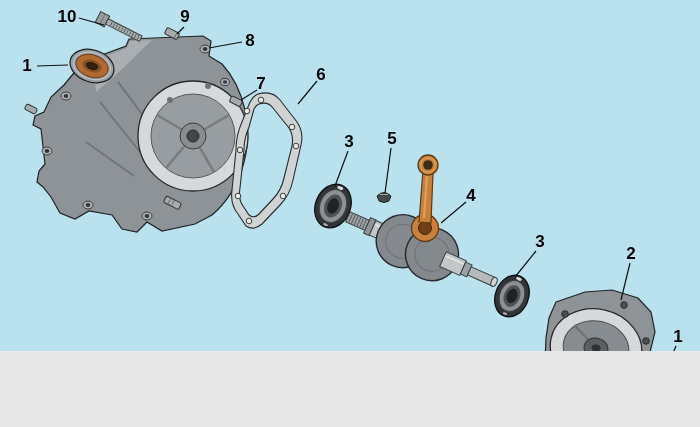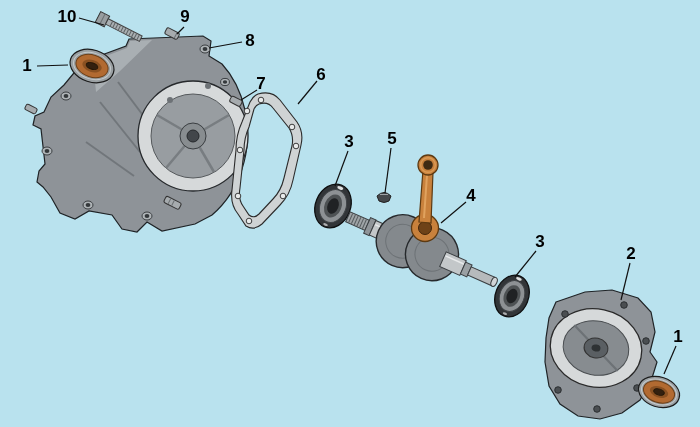--- a/index.html
+++ b/index.html
@@ -1,16 +1,16 @@
 <!DOCTYPE html>
 <html><head>
 <meta charset="utf-8">
 <style>
   html,body{margin:0;padding:0;background:#e8e8e8;}
-  .stage{width:700px;height:427px;overflow:hidden;position:relative;}
+  .stage{width:700px;height:351px;overflow:hidden;position:relative;}
   svg{display:block;}
   text.lbl{font-family:"Liberation Sans",sans-serif;font-weight:bold;font-size:17px;fill:#000;}
   .leader{stroke:#101010;stroke-width:1.2;}
   .ol{stroke:#1f2326;stroke-width:1.2;}
 </style>
 </head>
 <body>
 
 <div class="stage">
 <svg width="700" height="427" viewBox="0 0 700 427">

